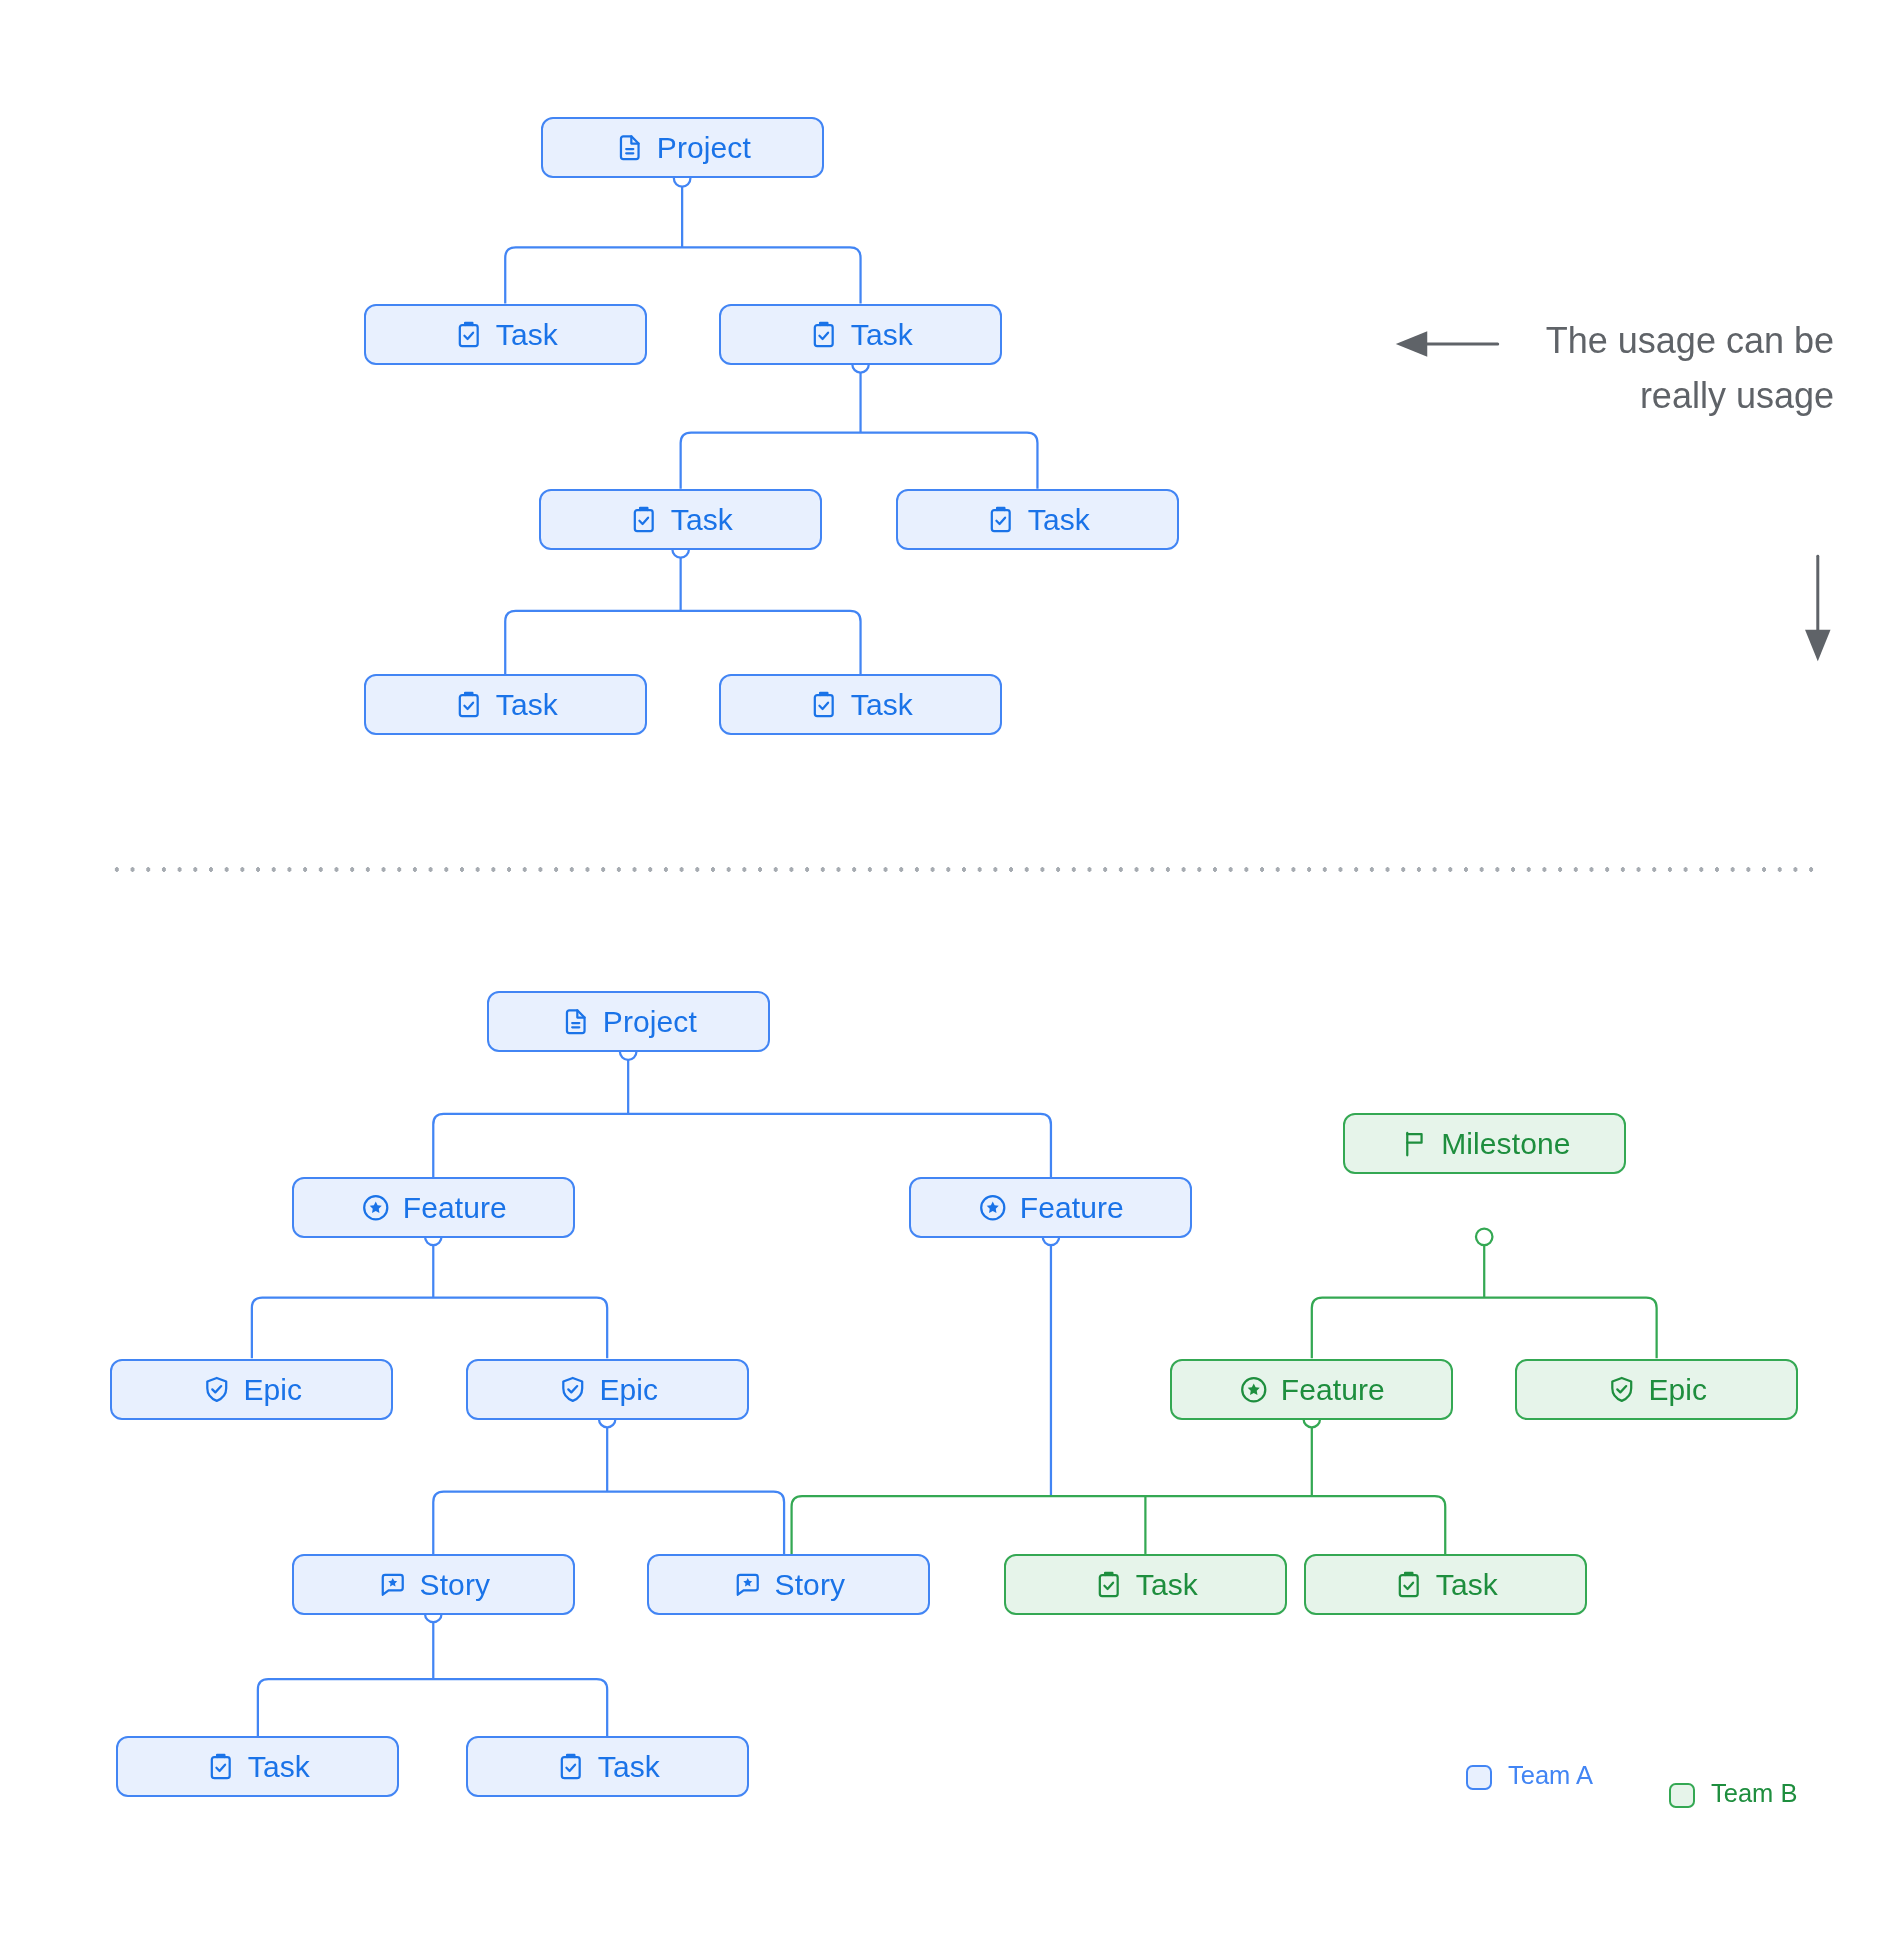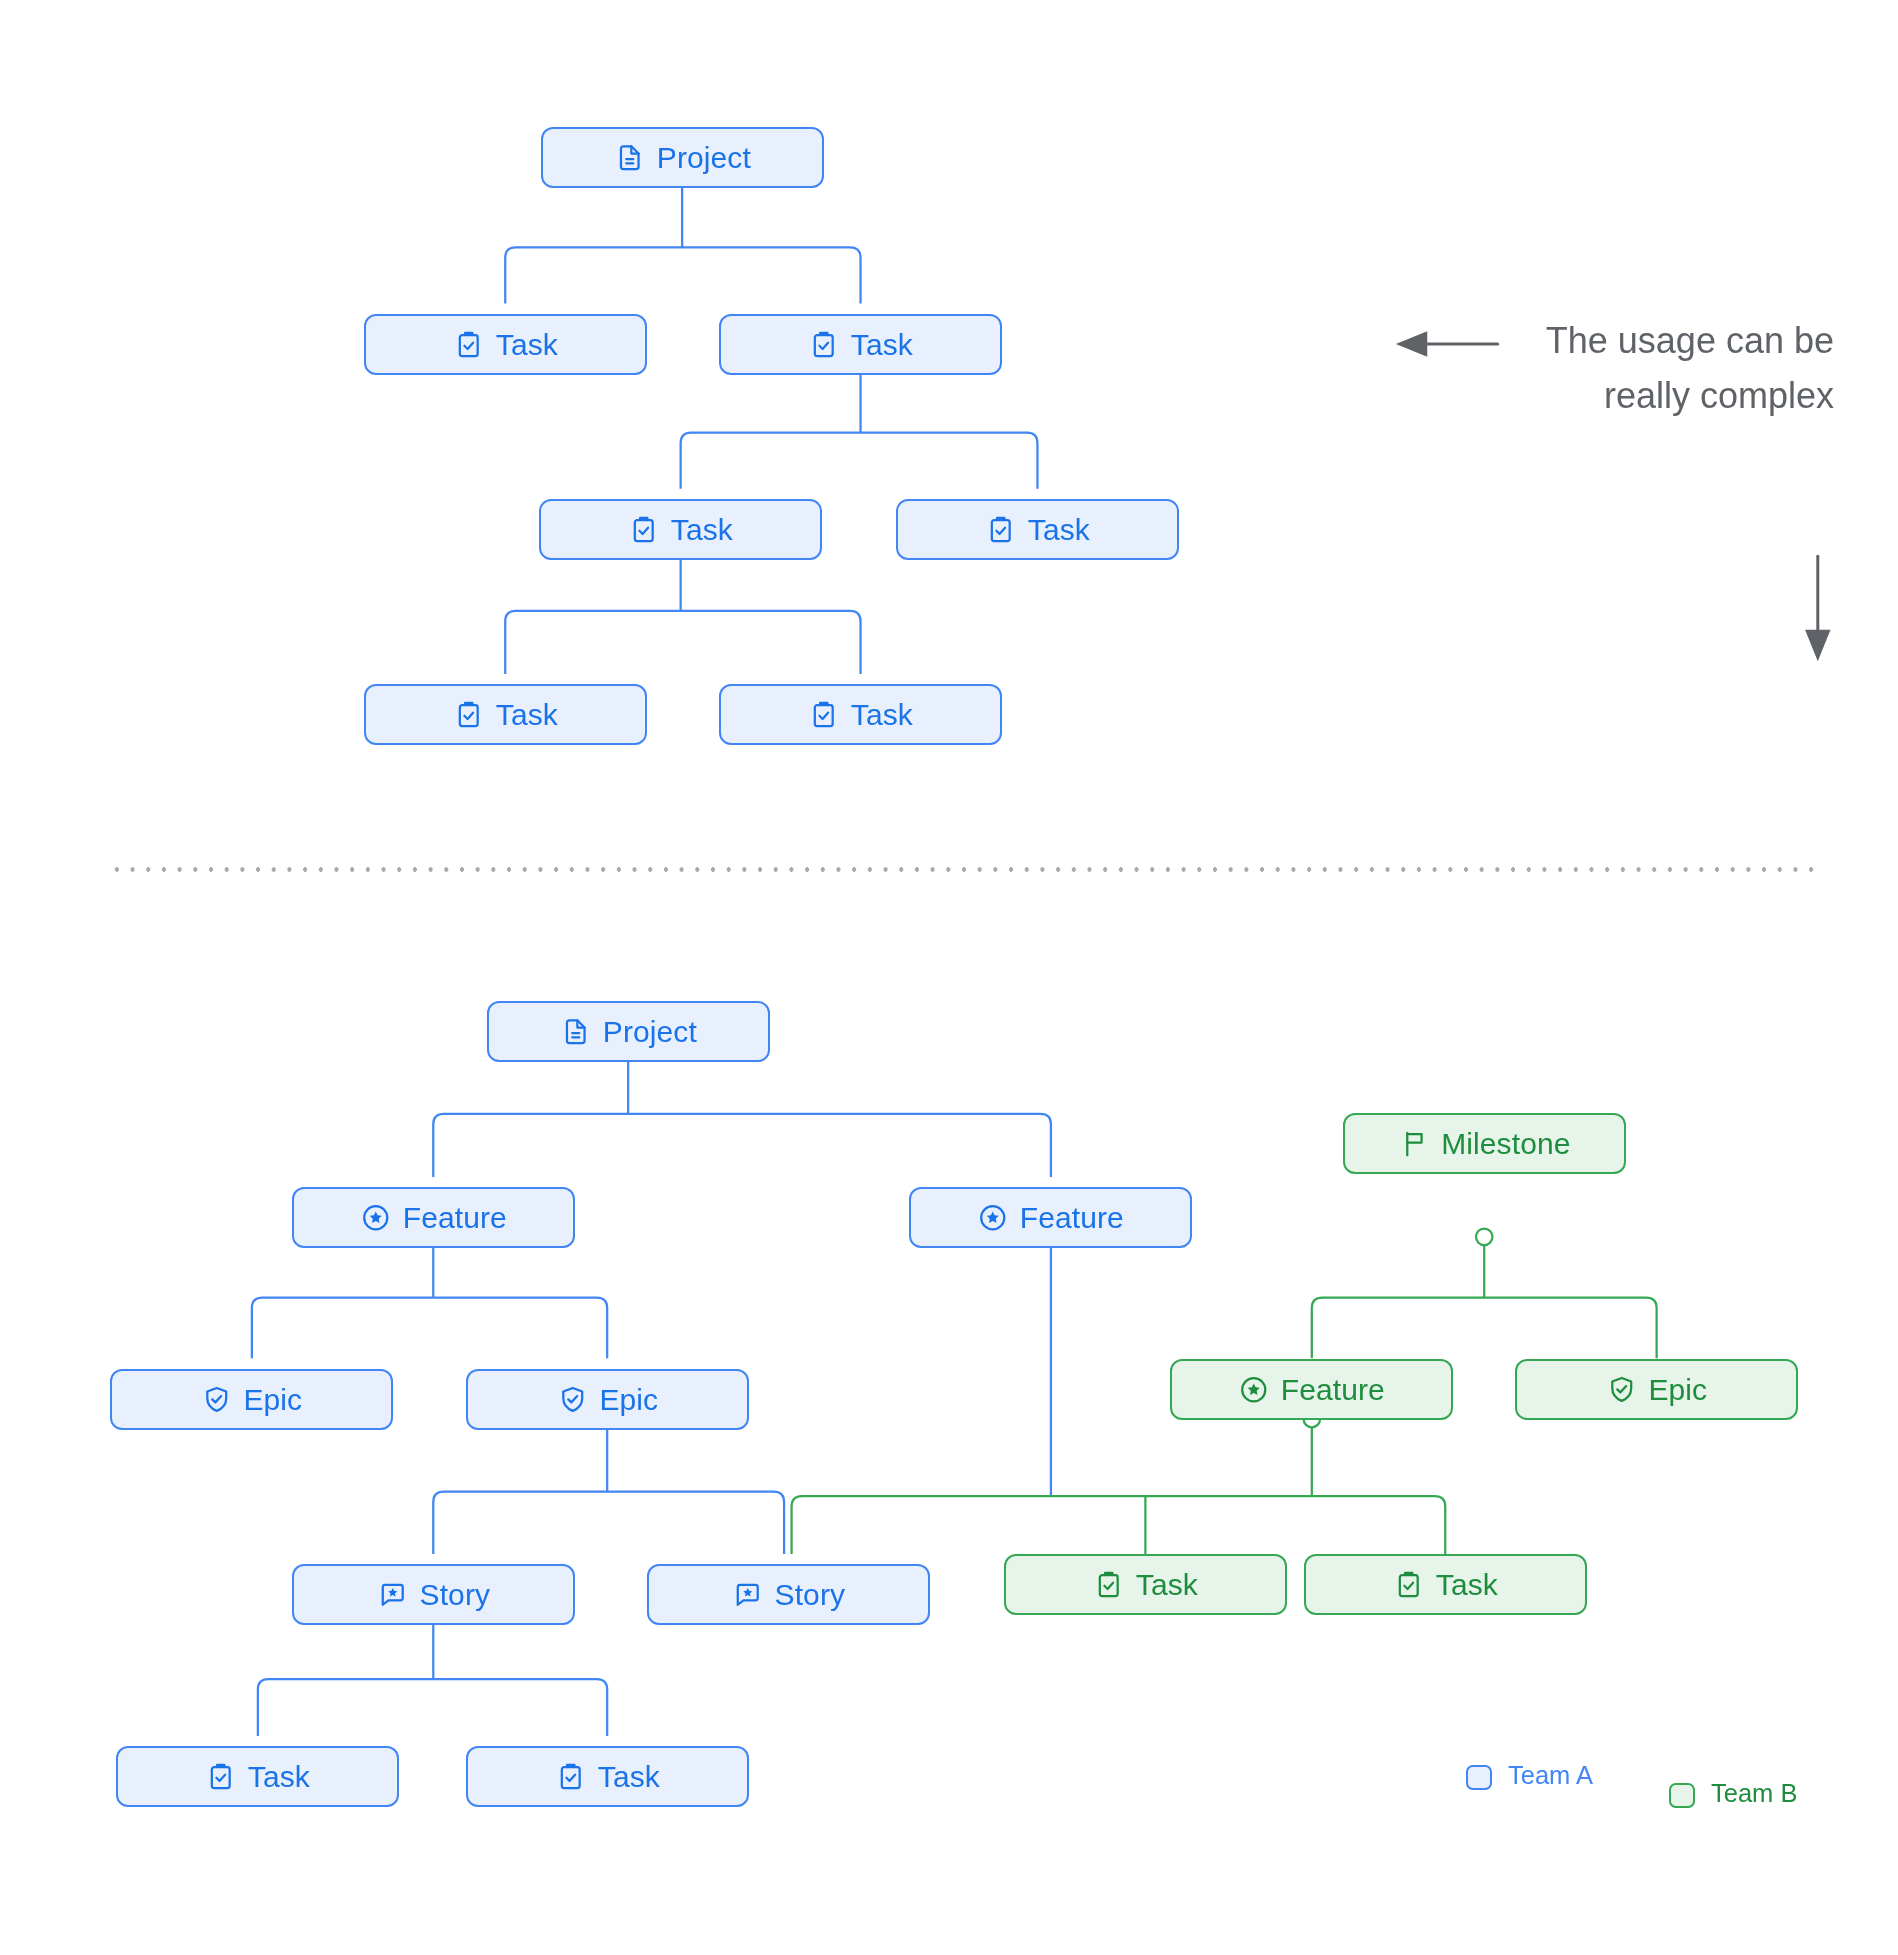--- a/index.html
+++ b/index.html
@@ -13,21 +13,21 @@
   svg.wires{position:absolute;left:0;top:0;width:1898px;height:1955px;}
   .edge-a{stroke:var(--a-border);stroke-width:3;fill:none;}
   .edge-b{stroke:var(--b-border);stroke-width:3;fill:none;}
   .port-a{fill:#fff;stroke:var(--a-border);stroke-width:3;}
   .port-b{fill:#fff;stroke:var(--b-border);stroke-width:3;}
   .arrow{stroke:var(--note);stroke-width:4;fill:none;stroke-linecap:round;}
   .arrowhead{fill:var(--note);stroke:none;}
   .node{position:absolute;width:283px;height:61px;box-sizing:border-box;
     border:2.2px solid;border-radius:12px;display:flex;align-items:center;justify-content:center;
     gap:11.2px;font-size:30px;font-weight:500;letter-spacing:0.1px;}
-  .team-a{background:var(--a-fill);border-color:var(--a-border);color:var(--a-text);margin-top:10px;}
+  .team-a{background:var(--a-fill);border-color:var(--a-border);color:var(--a-text);}
   .team-b{background:var(--b-fill);border-color:var(--b-border);color:var(--b-text);}
   .nicon{display:flex;align-items:center;}
   .nicon svg{width:31.5px;height:31.5px;display:block;}
   .note{position:absolute;right:64px;width:525px;text-align:right;
     font-size:36px;line-height:55px;color:var(--note);}
   .note-1{top:313px;}
   .note-2{top:431px;}
   .divider{position:absolute;left:109px;top:867px;width:1710px;height:4.5px;
     background-image:radial-gradient(circle,var(--dot) 1.9px,transparent 2.2px);
     background-size:15.7px 4.5px;background-repeat:repeat-x;}
@@ -296,21 +296,21 @@
             <path d="M9.2 4.6V3h5.6v1.6"></path>
             <path d="M8.7 12.8l2.4 2.4 4.2-4.8"></path>
           </svg>
         </span>
         <span class="nlabel">Task</span>
       </div>
     </div>
 
   <div class="note note-1">
     <div>The usage can be</div>
-    <div>really complex</div>
+    <div>really usage</div>
   </div>
   <div class="note note-2">
   </div>
 
   <div class="divider"></div>
 
   <div class="legend-item legend-a">
     <span class="swatch swatch-a"></span>
     <span>Team A</span>
   </div>

